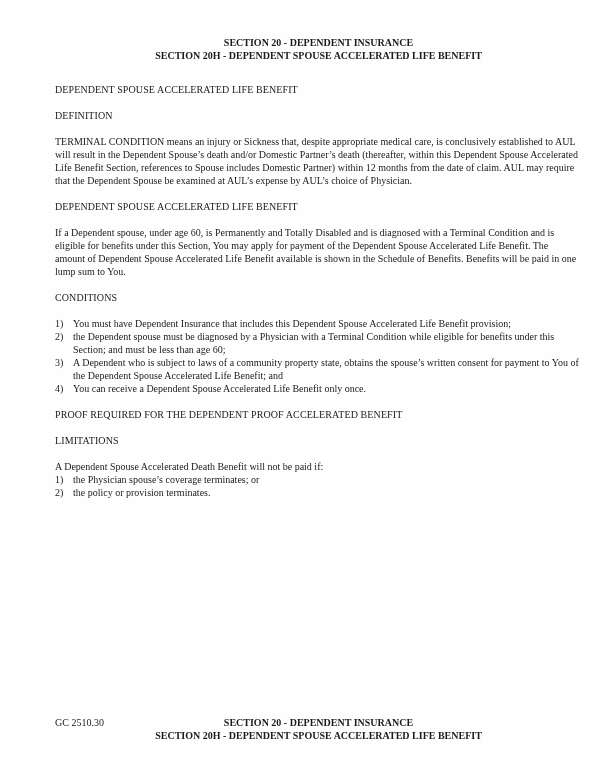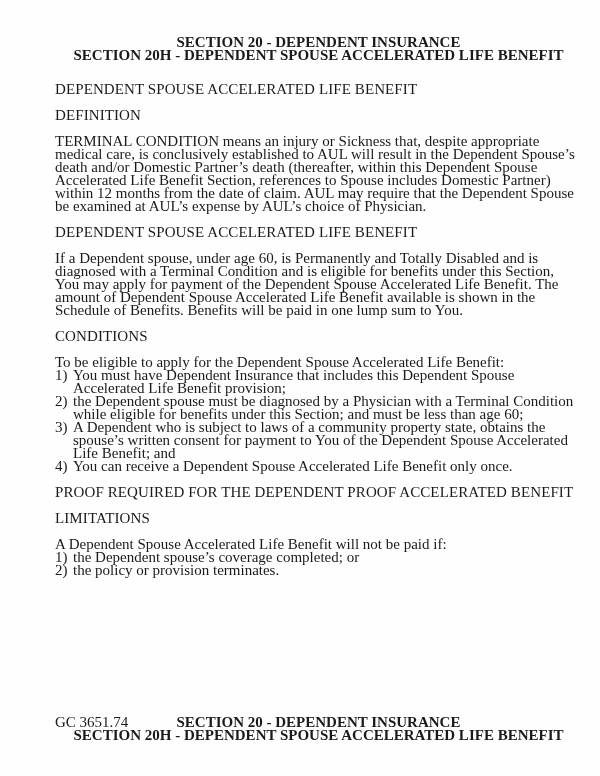--- a/index.html
+++ b/index.html
@@ -2,21 +2,21 @@
 <html><head>
 <meta charset="utf-8">
 <style>
   html, body { margin: 0; padding: 0; background: #ffffff; }
   .page {
     position: relative;
     width: 600px;
     height: 776px;
     background: #fefefe;
     font-family: "Liberation Serif", "DejaVu Serif", serif;
-    font-size: 15px;
+    font-size: 10px;
     line-height: 13px;
     color: #1a1a1a;
     overflow: hidden;
     box-sizing: border-box;
   }
   .doc-header {
     position: absolute;
     top: 36px;
     left: 55px;
     right: 18px;
@@ -69,21 +69,20 @@
     <p class="heading">DEFINITION</p>
 
     <p>TERMINAL CONDITION means an injury or Sickness that, despite appropriate medical care, is conclusively established to AUL will result in the Dependent Spouse’s death and/or Domestic Partner’s death (thereafter, within this Dependent Spouse Accelerated Life Benefit Section, references to Spouse includes Domestic Partner) within 12 months from the date of claim. AUL may require that the Dependent Spouse be examined at AUL’s expense by AUL’s choice of Physician.</p>
 
     <p class="heading">DEPENDENT SPOUSE ACCELERATED LIFE BENEFIT</p>
 
     <p>If a Dependent spouse, under age 60, is Permanently and Totally Disabled and is diagnosed with a Terminal Condition and is eligible for benefits under this Section, You may apply for payment of the Dependent Spouse Accelerated Life Benefit. The amount of Dependent Spouse Accelerated Life Benefit available is shown in the Schedule of Benefits. Benefits will be paid in one lump sum to You.</p>
 
     <p class="heading">CONDITIONS</p>
 
-    <p class="intro">To be eligible to apply for the Dependent Spouse Accelerated Life Benefit:</p>
 
     <div class="num-list">
       <div class="list-item">
         <span class="num">1)</span>
         <span class="txt">You must have Dependent Insurance that includes this Dependent Spouse Accelerated Life Benefit provision;</span>
       </div>
       <div class="list-item">
         <span class="num">2)</span>
         <span class="txt">the Dependent spouse must be diagnosed by a Physician with a Terminal Condition while eligible for benefits under this Section; and must be less than age 60;</span>
       </div>
@@ -95,35 +94,35 @@
         <span class="num">4)</span>
         <span class="txt">You can receive a Dependent Spouse Accelerated Life Benefit only once.</span>
       </div>
     </div>
 
     <p class="heading">PROOF REQUIRED FOR THE DEPENDENT PROOF ACCELERATED BENEFIT</p>
 
 
     <p class="heading">LIMITATIONS</p>
 
-    <p class="intro">A Dependent Spouse Accelerated Life Benefit will not be paid if:</p>
+    <p class="intro">A Dependent Spouse Accelerated Death Benefit will not be paid if:</p>
 
     <div class="num-list">
       <div class="list-item">
         <span class="num">1)</span>
-        <span class="txt">the Dependent spouse’s coverage completed; or</span>
+        <span class="txt">the Physician spouse’s coverage terminates; or</span>
       </div>
       <div class="list-item">
         <span class="num">2)</span>
         <span class="txt">the policy or provision terminates.</span>
       </div>
     </div>
 
 
   </main>
 
   <footer class="doc-footer">
-    <div class="footer-code">GC 3651.74</div>
+    <div class="footer-code">GC 2510.30</div>
     <div>SECTION 20 - DEPENDENT INSURANCE</div>
     <div>SECTION 20H - DEPENDENT SPOUSE ACCELERATED LIFE BENEFIT</div>
   </footer>
 
 </div>
 
 </body></html>

